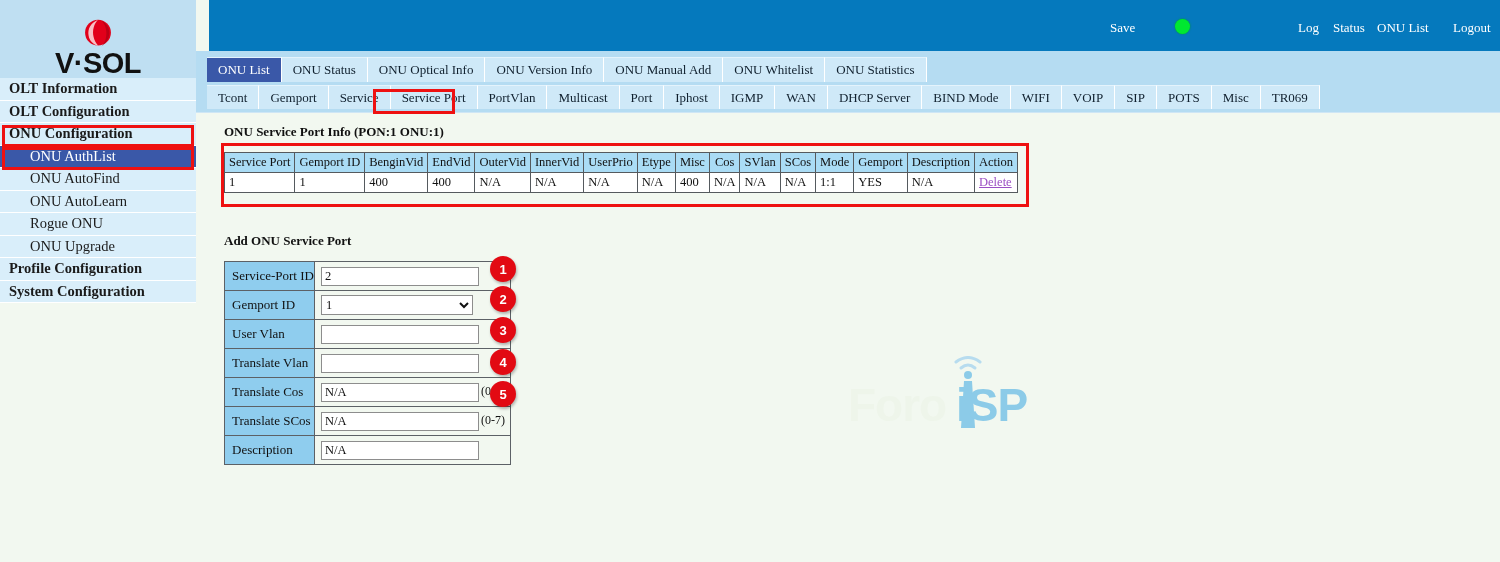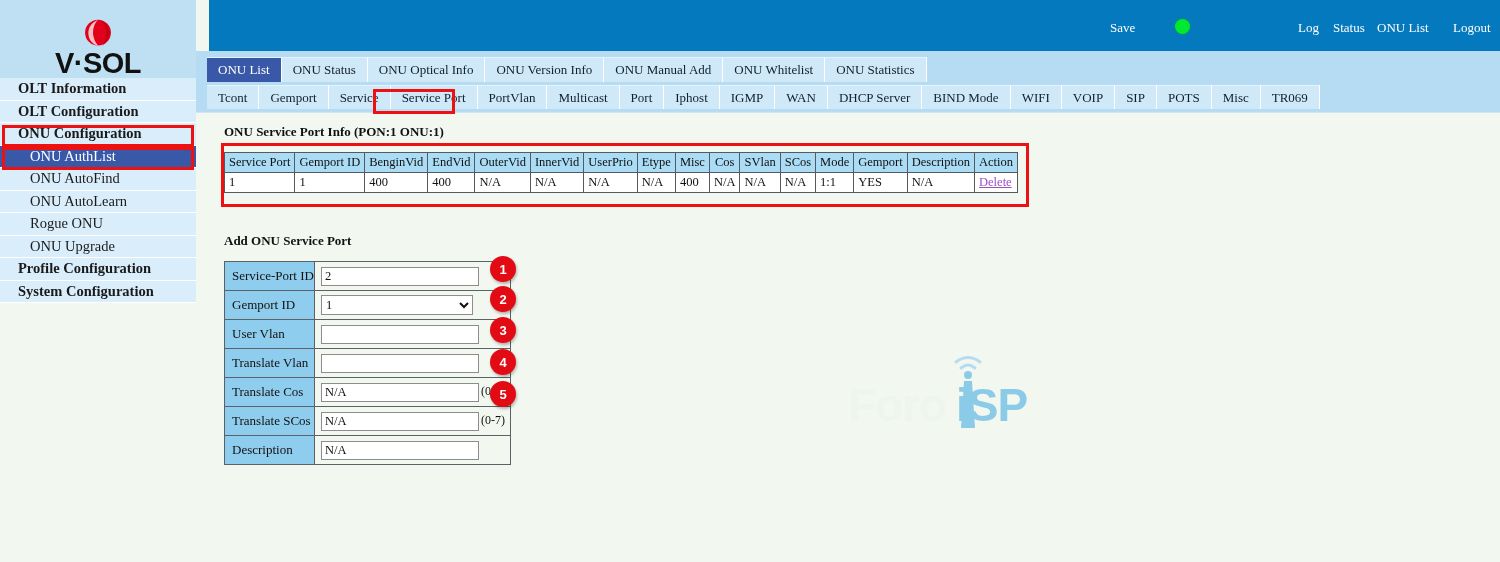--- a/index.html
+++ b/index.html
@@ -36,21 +36,21 @@
   .nav-list { width: 196px; }
   .nav-item {
     height: 22.5px;
     background: #d9eefa;
     border-bottom: 1px solid #ffffff;
     display: flex; align-items: center;
     font-size: 14.5px;
     color: #1a1a1a;
     font-family: "Liberation Serif", serif;
   }
-  .nav-item.top { padding-left: 18px; font-weight: bold; }
+  .nav-item.top { padding-left: 9px; font-weight: bold; }
   .nav-item.sub { padding-left: 30px; font-weight: normal; }
   .nav-item.active {
     background: #3a58a8;
     color: #ffffff;
   }
 
   
   #topbar {
     position: absolute; left: 196px; top: 0;
     width: 1304px; height: 51px;

